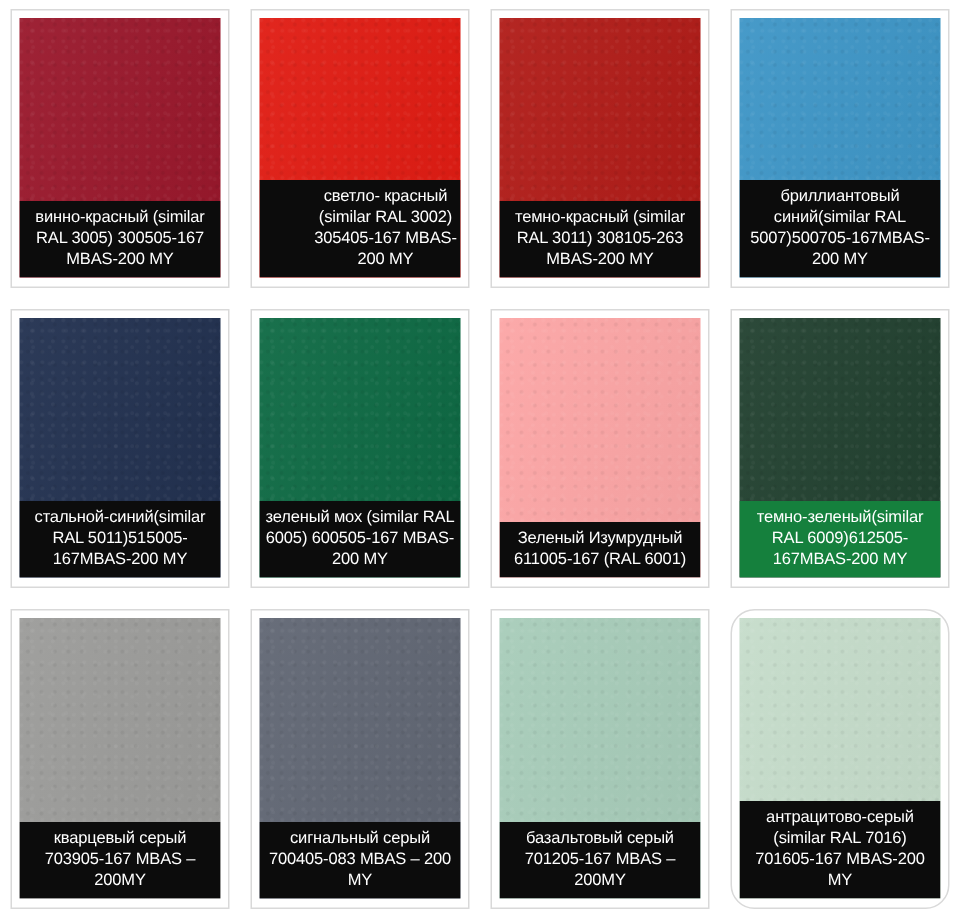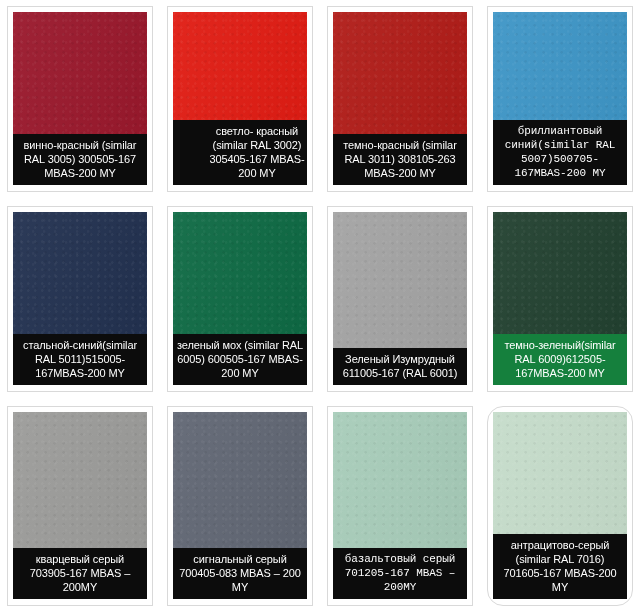--- a/index.html
+++ b/index.html
@@ -96,41 +96,41 @@
     <div class="swatch-card">
       <div class="card-frame" style="border-color: rgb(217, 217, 217); background: rgb(255, 255, 255);">
         <div class="color-area" style="background-color: rgb(176, 27, 23);">
           <div class="caption" style="background: rgb(12, 12, 12); color: rgb(255, 255, 255);">темно-красный (similar RAL 3011) 308105-263 MBAS-200 MY</div>
         </div>
       </div>
     </div>
     <div class="swatch-card">
       <div class="card-frame" style="border-color: rgb(217, 217, 217); background: rgb(255, 255, 255);">
         <div class="color-area" style="background-color: rgb(61, 149, 198);">
-          <div class="caption" style="background: rgb(12, 12, 12); color: rgb(255, 255, 255); font-family: Liberation Mono, monospace;">бриллиантовый синий(similar RAL 5007)500705-167MBAS-200 MY</div>
+          <div class="caption" style="background: rgb(12, 12, 12); color: rgb(255, 255, 255);">бриллиантовый синий(similar RAL 5007)500705-167MBAS-200 MY</div>
         </div>
       </div>
     </div>
     <div class="swatch-card">
       <div class="card-frame" style="border-color: rgb(217, 217, 217); background: rgb(255, 255, 255);">
         <div class="color-area" style="background-color: rgb(33, 48, 79);">
           <div class="caption" style="background: rgb(12, 12, 12); color: rgb(255, 255, 255);">стальной-синий(similar RAL 5011)515005-167MBAS-200 MY</div>
         </div>
       </div>
     </div>
     <div class="swatch-card">
       <div class="card-frame" style="border-color: rgb(217, 217, 217); background: rgb(255, 255, 255);">
         <div class="color-area" style="background-color: rgb(13, 105, 67);">
           <div class="caption" style="background: rgb(12, 12, 12); color: rgb(255, 255, 255);">зеленый мох (similar RAL 6005) 600505-167 MBAS-200 MY</div>
         </div>
       </div>
     </div>
     <div class="swatch-card">
       <div class="card-frame" style="border-color: rgb(217, 217, 217); background: rgb(255, 255, 255);">
-        <div class="color-area" style="background-color: #a3a3a3;">
+        <div class="color-area" style="background-color: #fca5a5;">
           <div class="caption" style="background: rgb(12, 12, 12); color: rgb(255, 255, 255);">Зеленый Изумрудный 611005-167 (RAL 6001)</div>
         </div>
       </div>
     </div>
     <div class="swatch-card">
       <div class="card-frame" style="border-color: rgb(217, 217, 217); background: rgb(255, 255, 255);">
         <div class="color-area" style="background-color: rgb(33, 64, 47);">
           <div class="caption" style="background: #15803d; color: rgb(255, 255, 255);">темно-зеленый(similar RAL 6009)612505-167MBAS-200 MY</div>
         </div>
       </div>
@@ -143,21 +143,21 @@
       </div>
     </div>
     <div class="swatch-card">
       <div class="card-frame" style="border-color: rgb(217, 217, 217); background: rgb(255, 255, 255);">
         <div class="color-area" style="background-color: rgb(96, 102, 115);">
           <div class="caption" style="background: rgb(12, 12, 12); color: rgb(255, 255, 255);">сигнальный серый 700405-083 MBAS – 200 MY</div>
         </div>
       </div>
     </div>
     <div class="swatch-card">
-      <div class="card-frame" style="border-color: rgb(217, 217, 217); background: rgb(255, 255, 255); font-family: Liberation Mono, monospace;">
+      <div class="card-frame" style="border-color: rgb(217, 217, 217); background: rgb(255, 255, 255);">
         <div class="color-area" style="background-color: rgb(167, 204, 185);">
           <div class="caption" style="background: rgb(12, 12, 12); color: rgb(255, 255, 255);">базальтовый серый 701205-167 MBAS – 200MY</div>
         </div>
       </div>
     </div>
     <div class="swatch-card">
       <div class="card-frame" style="border-color: rgb(217, 217, 217); background: rgb(255, 255, 255); border-radius: 16px;">
         <div class="color-area" style="background-color: rgb(197, 220, 202);">
           <div class="caption" style="background: rgb(12, 12, 12); color: rgb(255, 255, 255);">антрацитово-серый (similar RAL 7016) 701605-167 MBAS-200 MY</div>
         </div>

